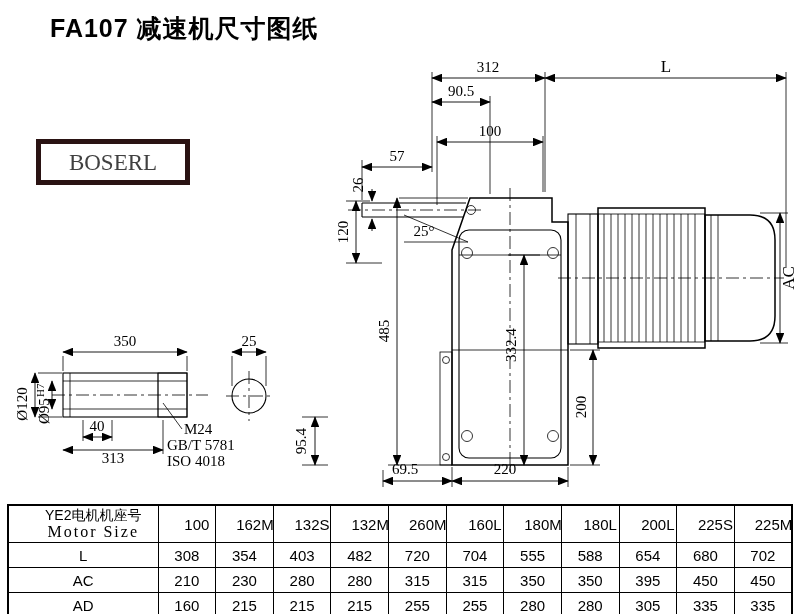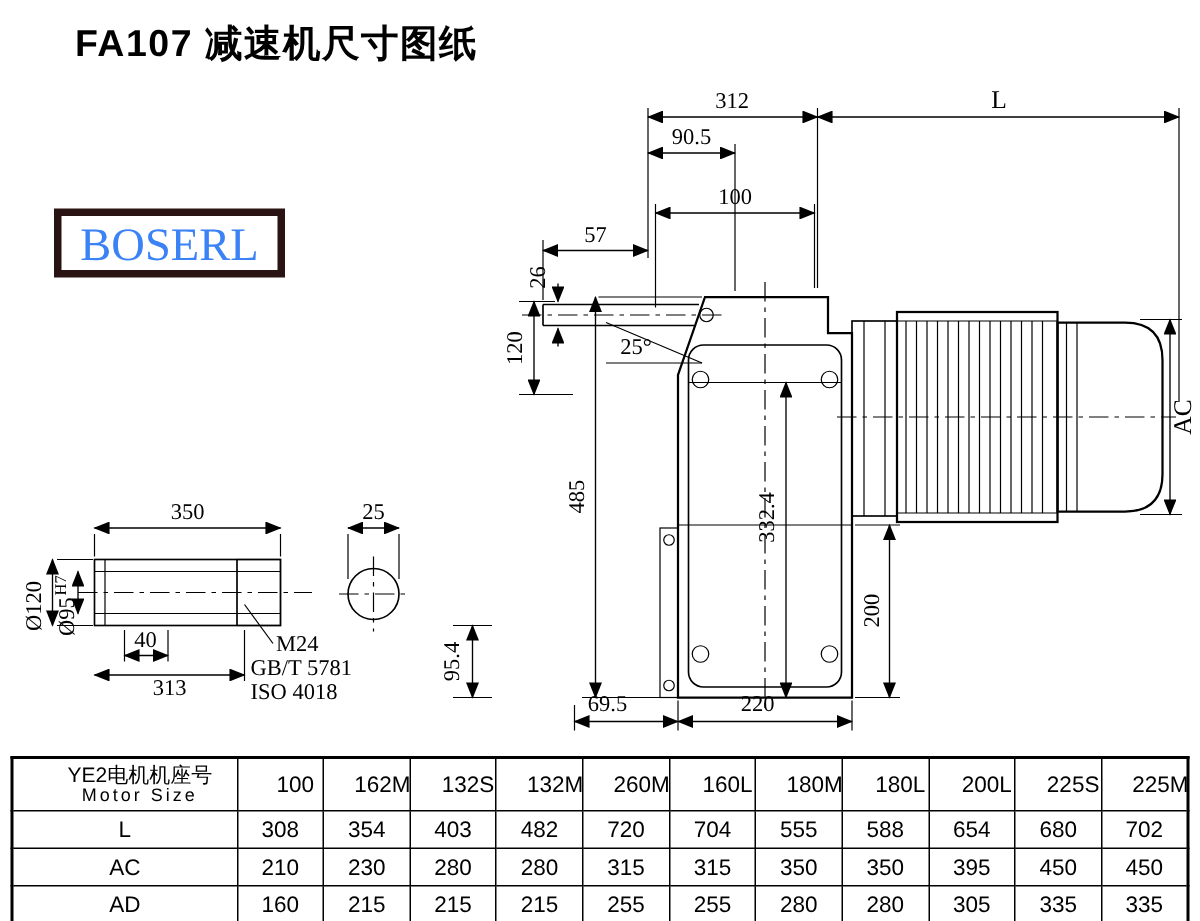--- a/index.html
+++ b/index.html
@@ -10,21 +10,21 @@
   .page-title{
     position:absolute;left:18px;top:12px;font-size:25px;font-weight:bold;
     letter-spacing:1px;white-space:nowrap;margin-left:32px;
   }
   .logo-box{
     position:absolute;left:36px;top:139px;width:144px;height:36px;
     border:5px solid #2a1313;background:#fff;
     display:flex;align-items:center;justify-content:center;
   }
   .logo-box span{
-    font-family:"Liberation Serif",serif;font-size:31px;color:#3b82f6;line-height:1;
+    font-family:"Liberation Serif",serif;font-size:23px;color:#404040;line-height:1;
   }
   svg.drawing{position:absolute;left:0;top:0;}
   svg text{font-family:"Liberation Serif","DejaVu Serif",serif;font-size:15px;fill:#000;}
   svg text.lg{font-size:17px;}
   svg text.sup{font-size:11px;}
   .ol{fill:none;stroke:#000;stroke-width:1.5;}
   .ml{fill:none;stroke:#000;stroke-width:1.1;}
   .tl{fill:none;stroke:#000;stroke-width:0.8;}
   .dim{fill:none;stroke:#000;stroke-width:0.9;}
   .cl{fill:none;stroke:#000;stroke-width:0.8;stroke-dasharray:13 4 3 4;}
@@ -32,21 +32,21 @@
     position:absolute;left:7px;top:504px;width:786px;
     border-collapse:collapse;table-layout:fixed;background:#fff;
     border:2px solid #000;
   }
   .dim-table th,.dim-table td{
     border:1px solid #000;text-align:center;vertical-align:middle;
     font-weight:normal;font-size:15px;padding:1px 0;height:22px;
   }
   .dim-table tr.hdr th{height:32px;padding-left:20px;}
   .dim-table .corner div{line-height:1.15;font-size:14px;}
-  .dim-table .corner .en{letter-spacing:2px;font-size:12px;}
+  .dim-table .corner .en{letter-spacing:2px;font-size:16px;font-family:Liberation Serif, serif;}
 </style>
 </head>
 <body>
 
 <div class="page-title">FA107 减速机尺寸图纸</div>
 
 <div class="logo-box">
   <span>BOSERL</span>
 </div>
 

